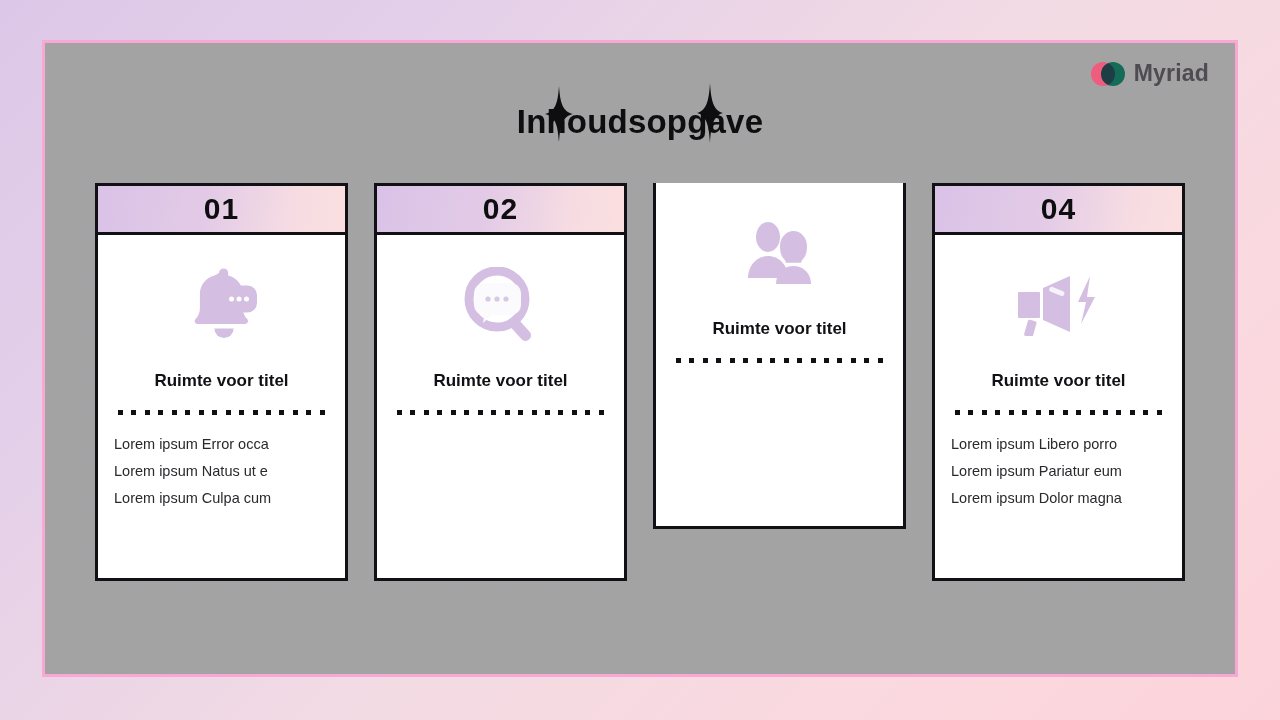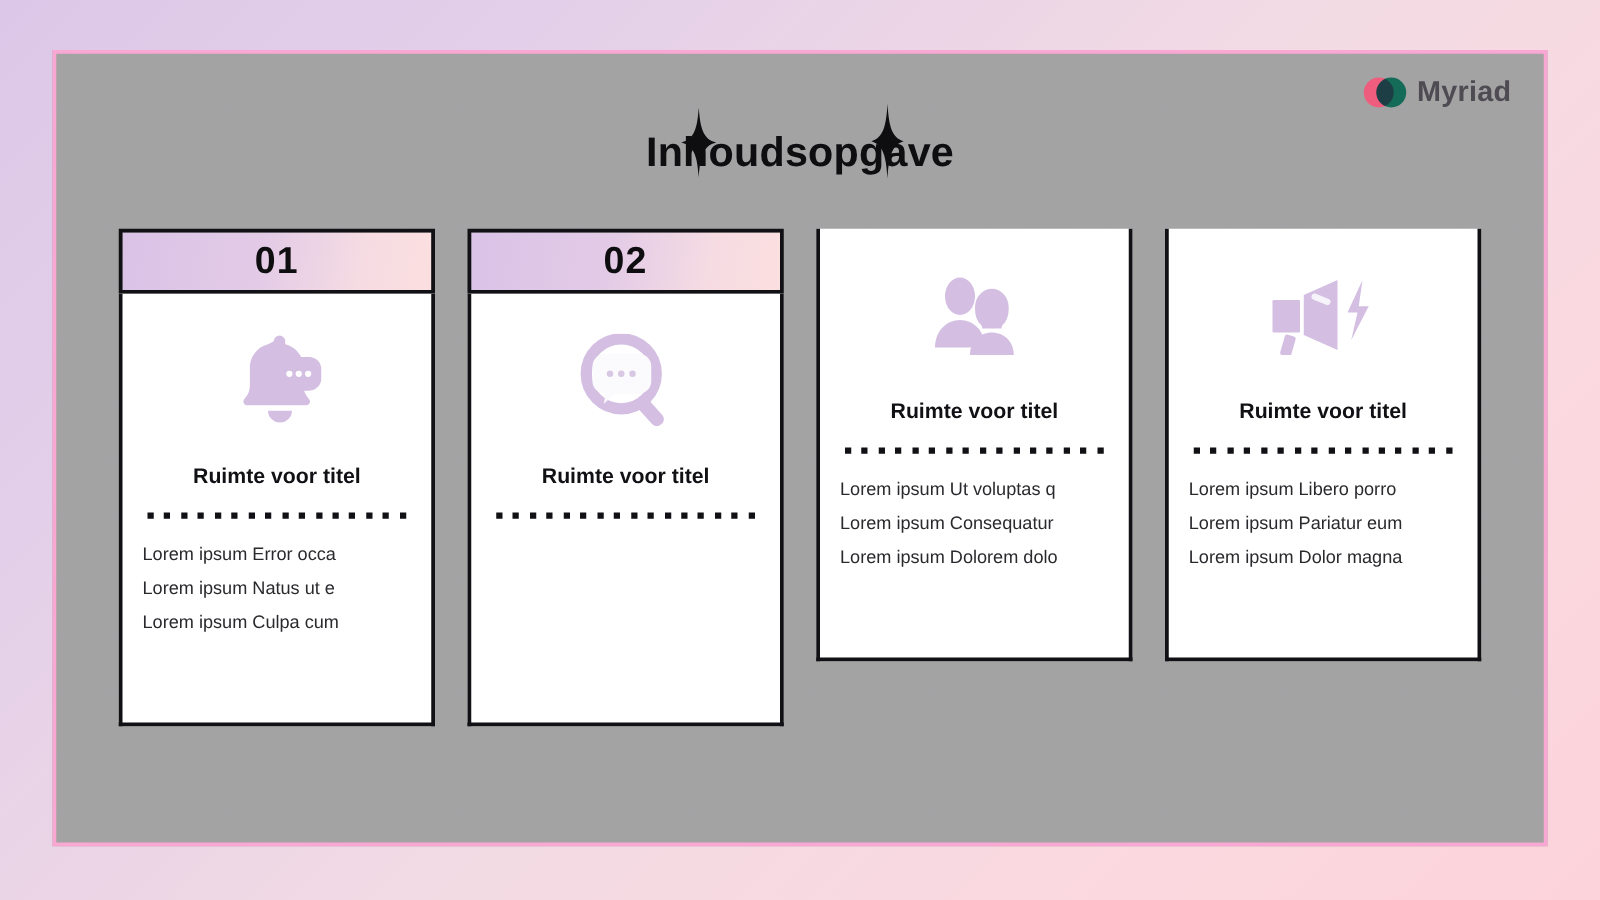--- a/index.html
+++ b/index.html
@@ -275,29 +275,27 @@
             <i></i>
             <i></i>
             <i></i>
             <i></i>
             <i></i>
             <i></i>
             <i></i>
             <i></i>
             <i></i>
         </div>
-        <div class="card-lines">
-          <span>Lorem ipsum Ut voluptas q</span>
-          <span>Lorem ipsum Consequatur</span>
-          <span>Lorem ipsum Dolorem dolo</span>
-        </div>
       </div>
     </div>
 
     <div class="card">
+      <div class="card-head">
+        <div class="card-num">04</div>
+      </div>
       <div class="card-body">
         <div class="card-icon">
           <svg width="86" height="64" viewBox="0 0 86 64">
             <g fill="#d4bfe3">
               <rect x="2" y="20" width="22" height="26" rx="1"></rect>
               <path d="M27 16 L54 4 v56 L27 48 z"></path>
               <rect x="33" y="17" width="16" height="5" rx="2.5" transform="rotate(22 41 19)" fill="#f7f3fa"></rect>
               <rect x="10" y="48" width="9" height="17" rx="2" transform="rotate(16 14 56)"></rect>
               <path d="M74 4 L62 30 h8 l-5 22 l14-27 h-8 z"></path>
             </g>

